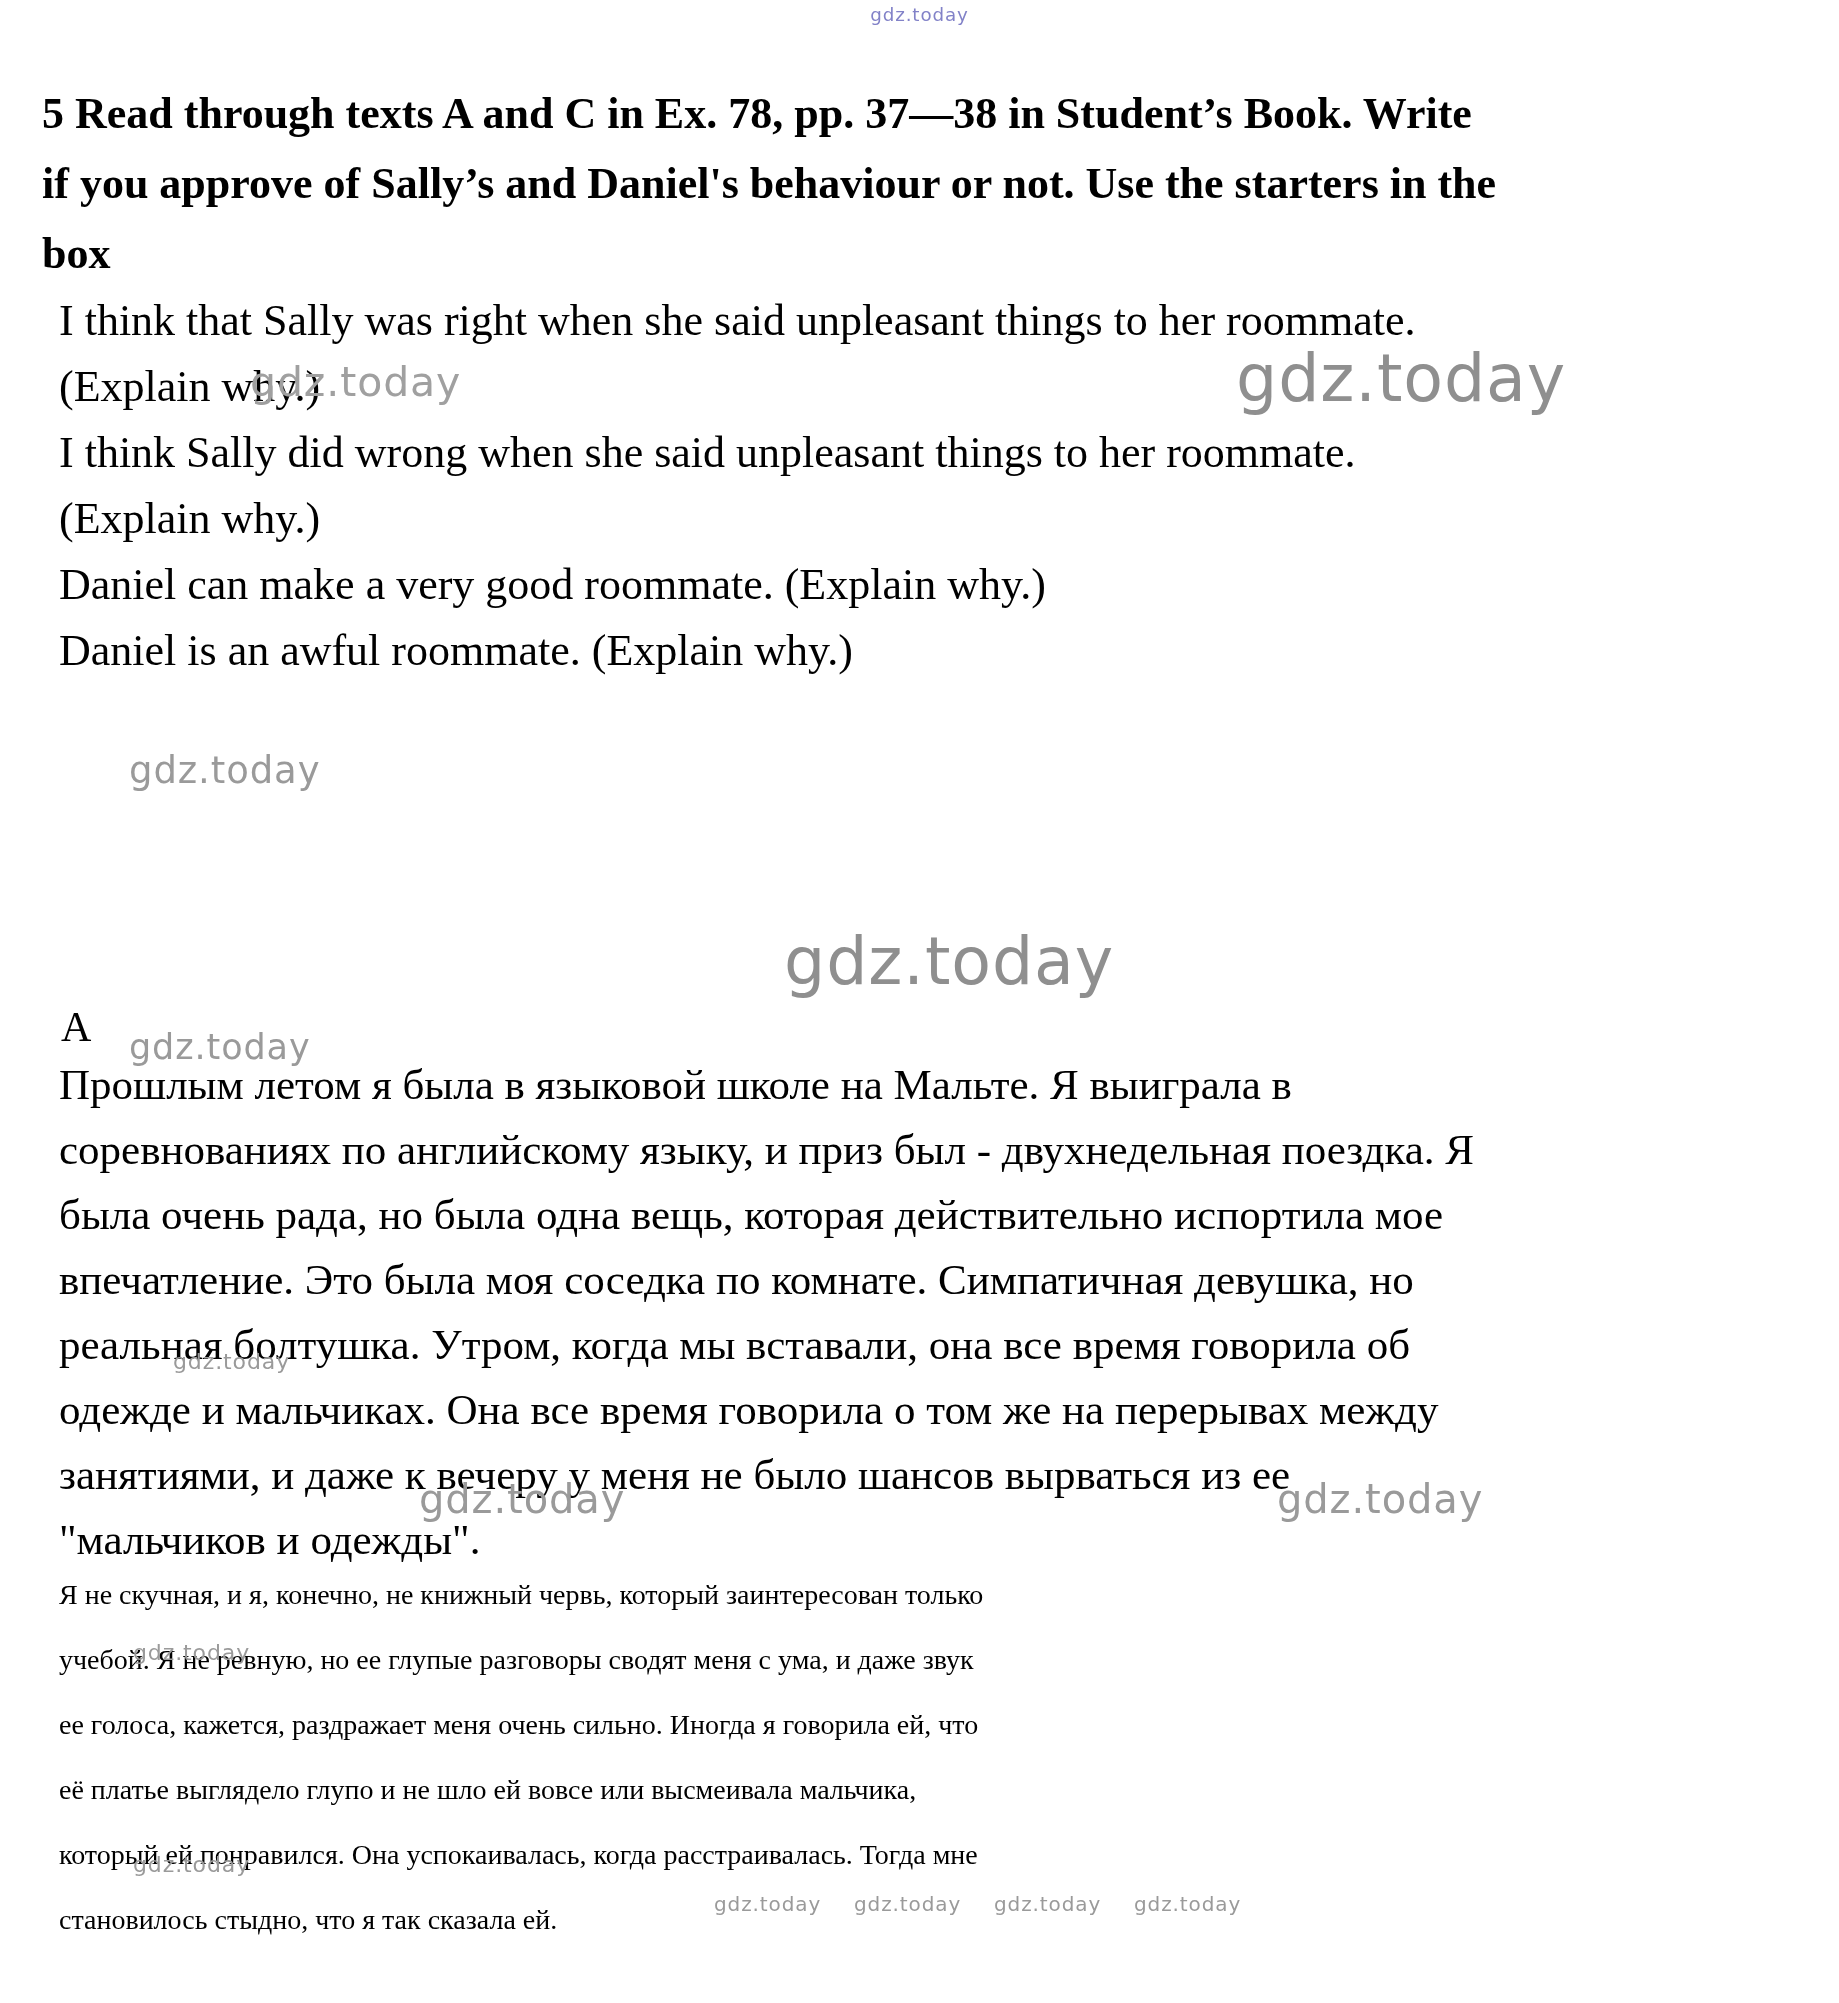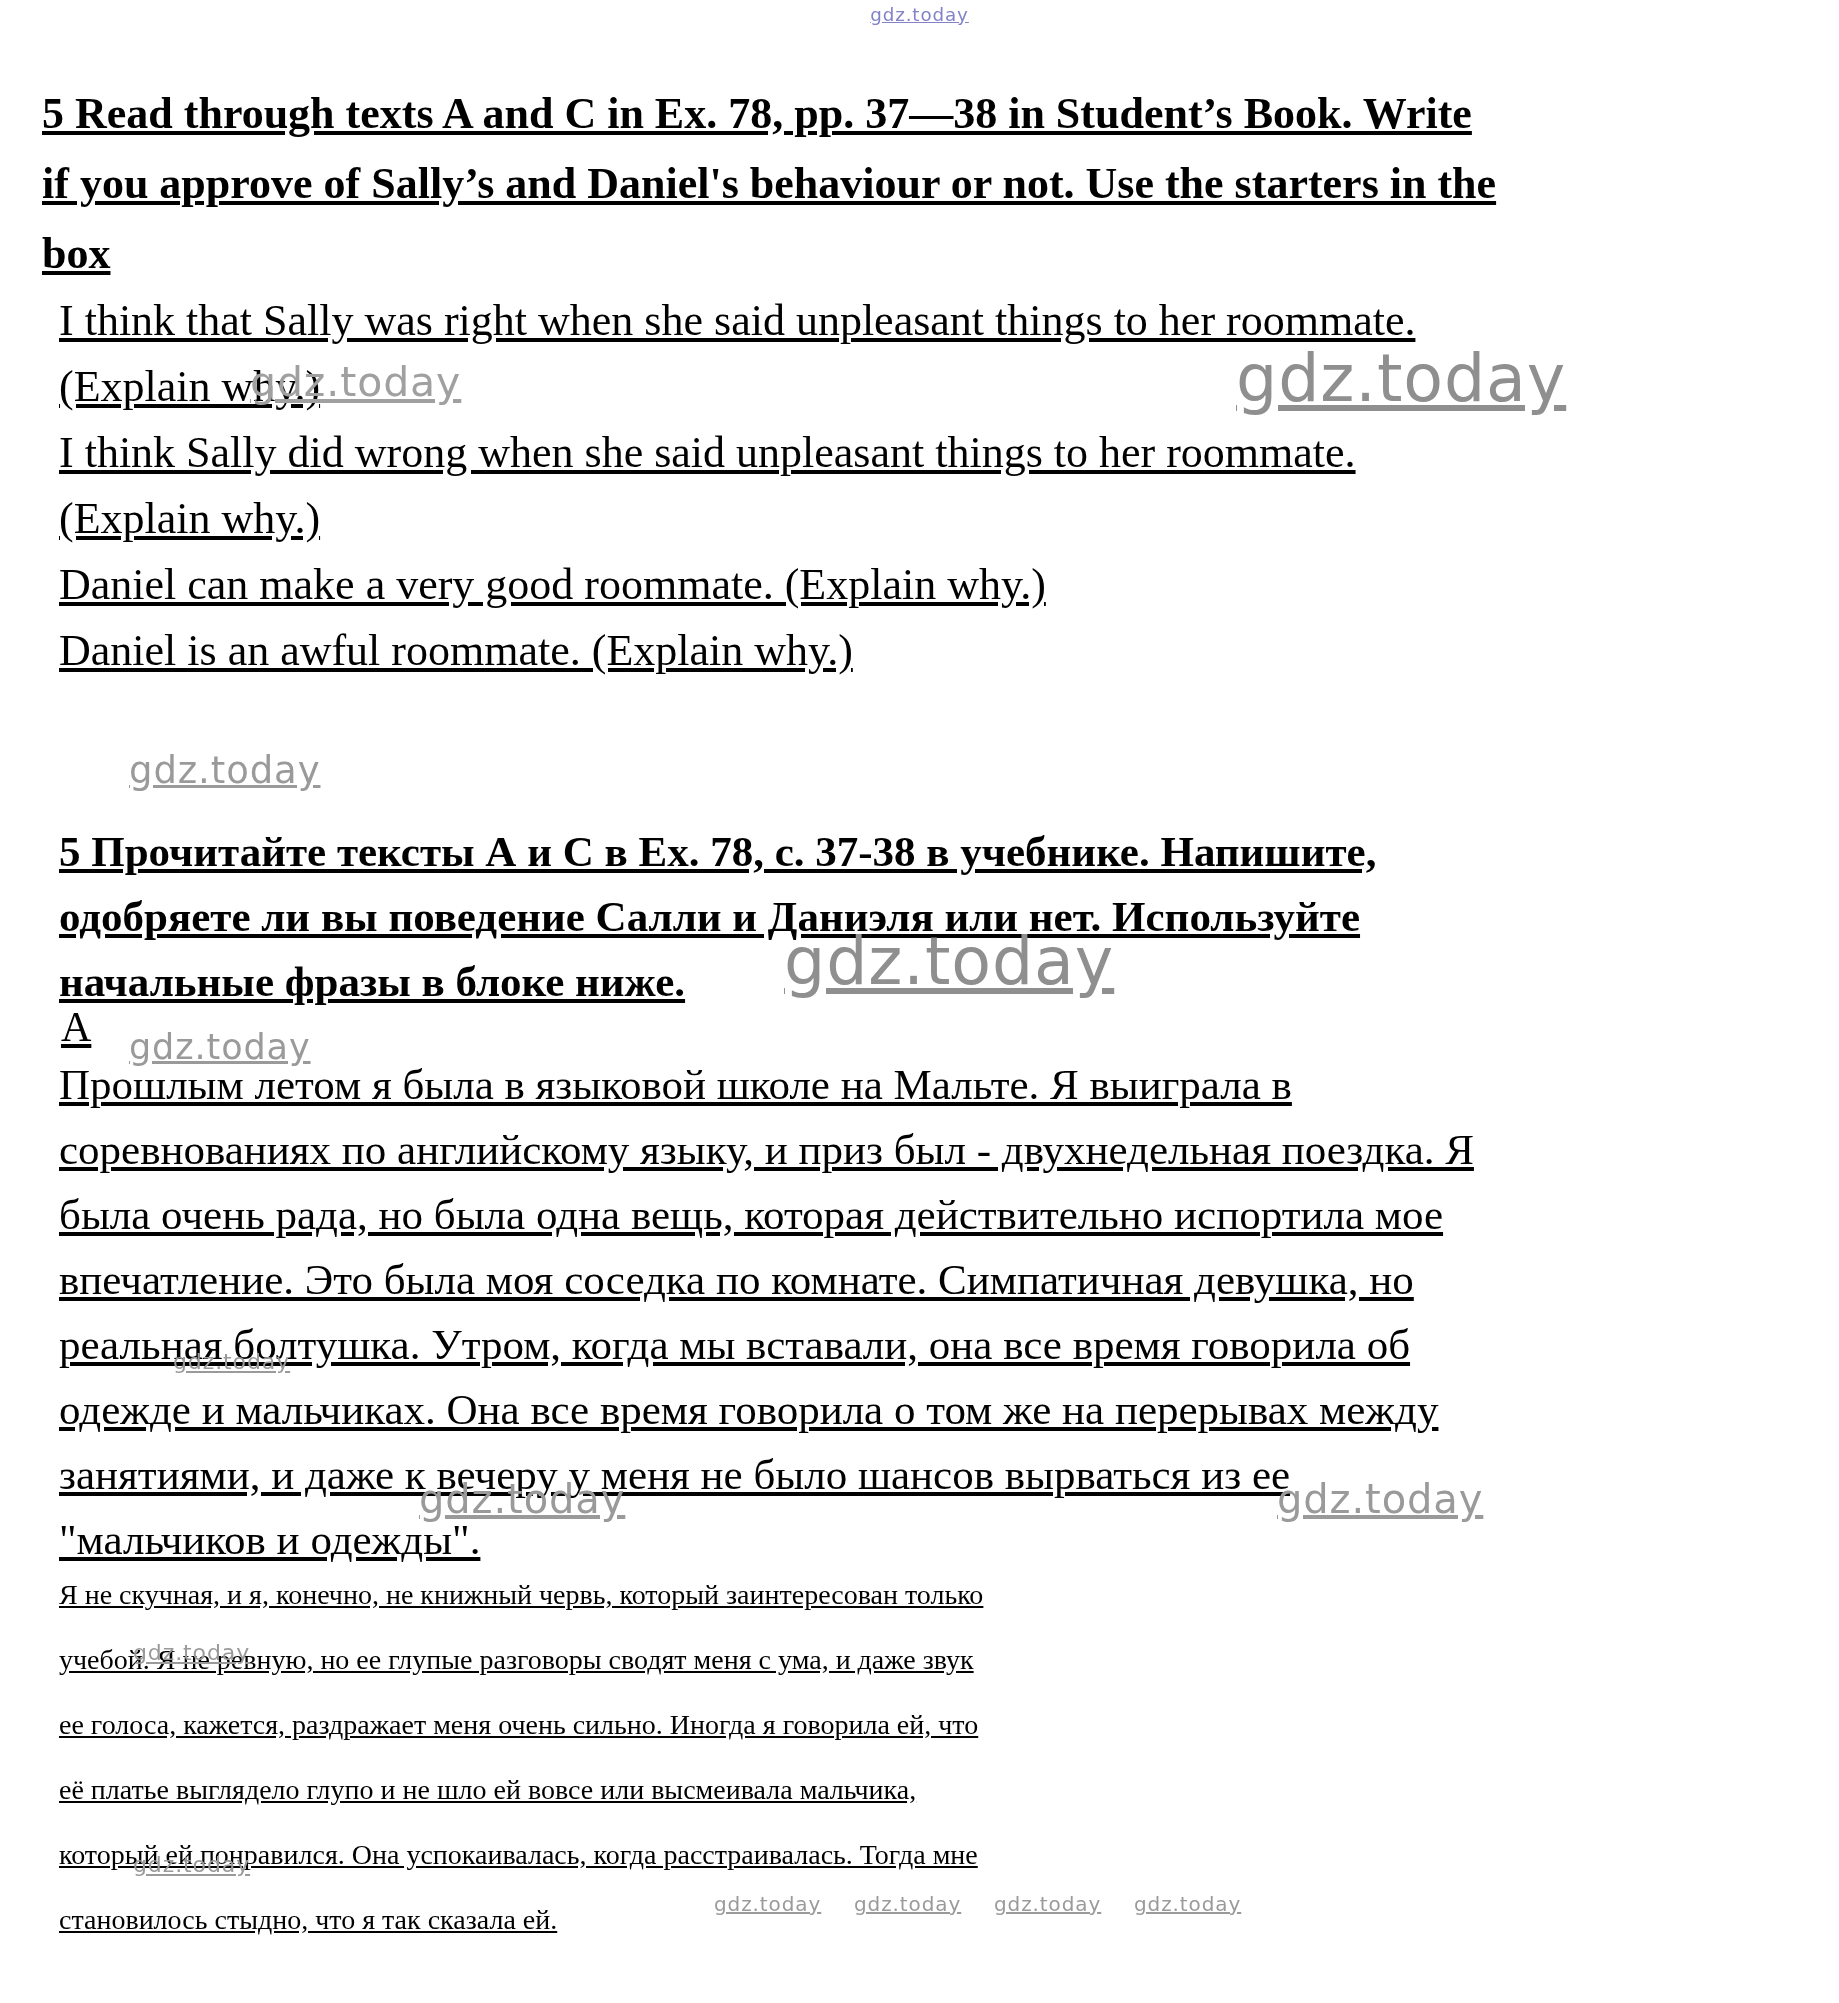--- a/index.html
+++ b/index.html
@@ -1,15 +1,15 @@
 <!DOCTYPE html>
 <html style="font-size:14px"><head>
 <meta charset="utf-8">
 <style>
-  * { margin: 0; padding: 0; box-sizing: border-box; text-decoration: underline; }
+  * { margin: 0; padding: 0; box-sizing: border-box; }
   html, body { background: #ffffff; }
   .page {
     position: relative;
     width: 1839px;
     height: 2004px;
     background: #ffffff;
     color: #000000;
     font-family: "Liberation Serif", serif;
     overflow: hidden;
   }
@@ -79,23 +79,20 @@
 (Explain why.)
 I think Sally did wrong when she said unpleasant things to her roommate.
 (Explain why.)
 Daniel can make a very good roommate. (Explain why.)
 Daniel is an awful roommate. (Explain why.)</div>
 
   <span class="wm wm-explain">gdz.today</span>
   <span class="wm wm-large-right">gdz.today</span>
   <span class="wm wm-standalone">gdz.today</span>
 
-  <div class="block header-ru">5 Прочитайте тексты А и С в Ex. 78, с. 37-38 в учебнике. Напишите,
-одобряете ли вы поведение Салли и Даниэля или нет. Используйте
-начальные фразы в блоке ниже.</div>
 
   <span class="wm wm-large-ru">gdz.today</span>
 
   <div class="block section-a">A</div>
 
   <span class="wm wm-below-a">gdz.today</span>
 
   <div class="block para1">Прошлым летом я была в языковой школе на Мальте. Я выиграла в
 соревнованиях по английскому языку, и приз был - двухнедельная поездка. Я
 была очень рада, но была одна вещь, которая действительно испортила мое

